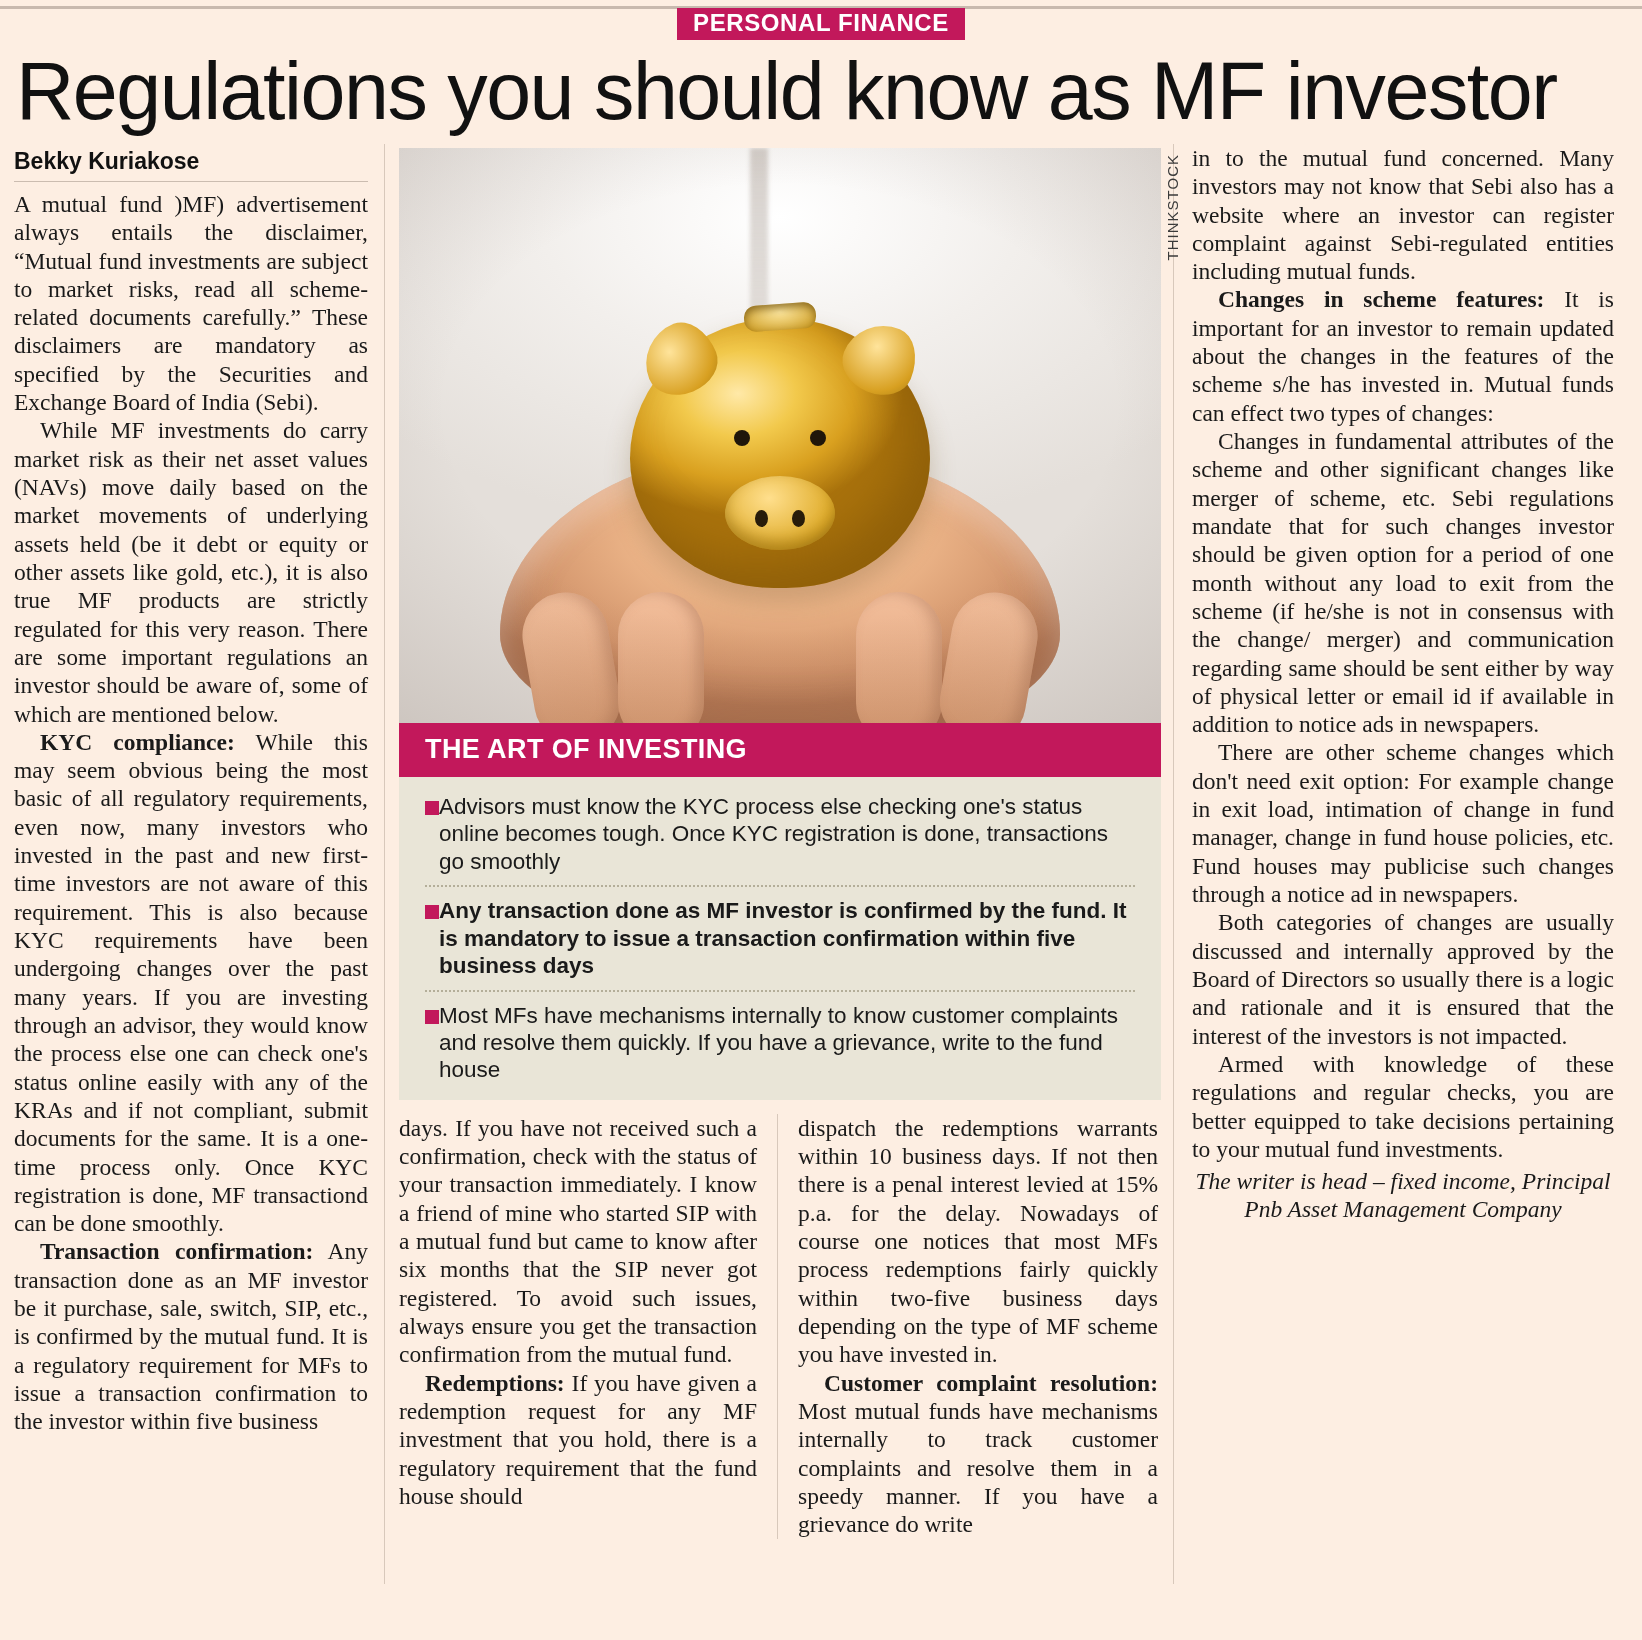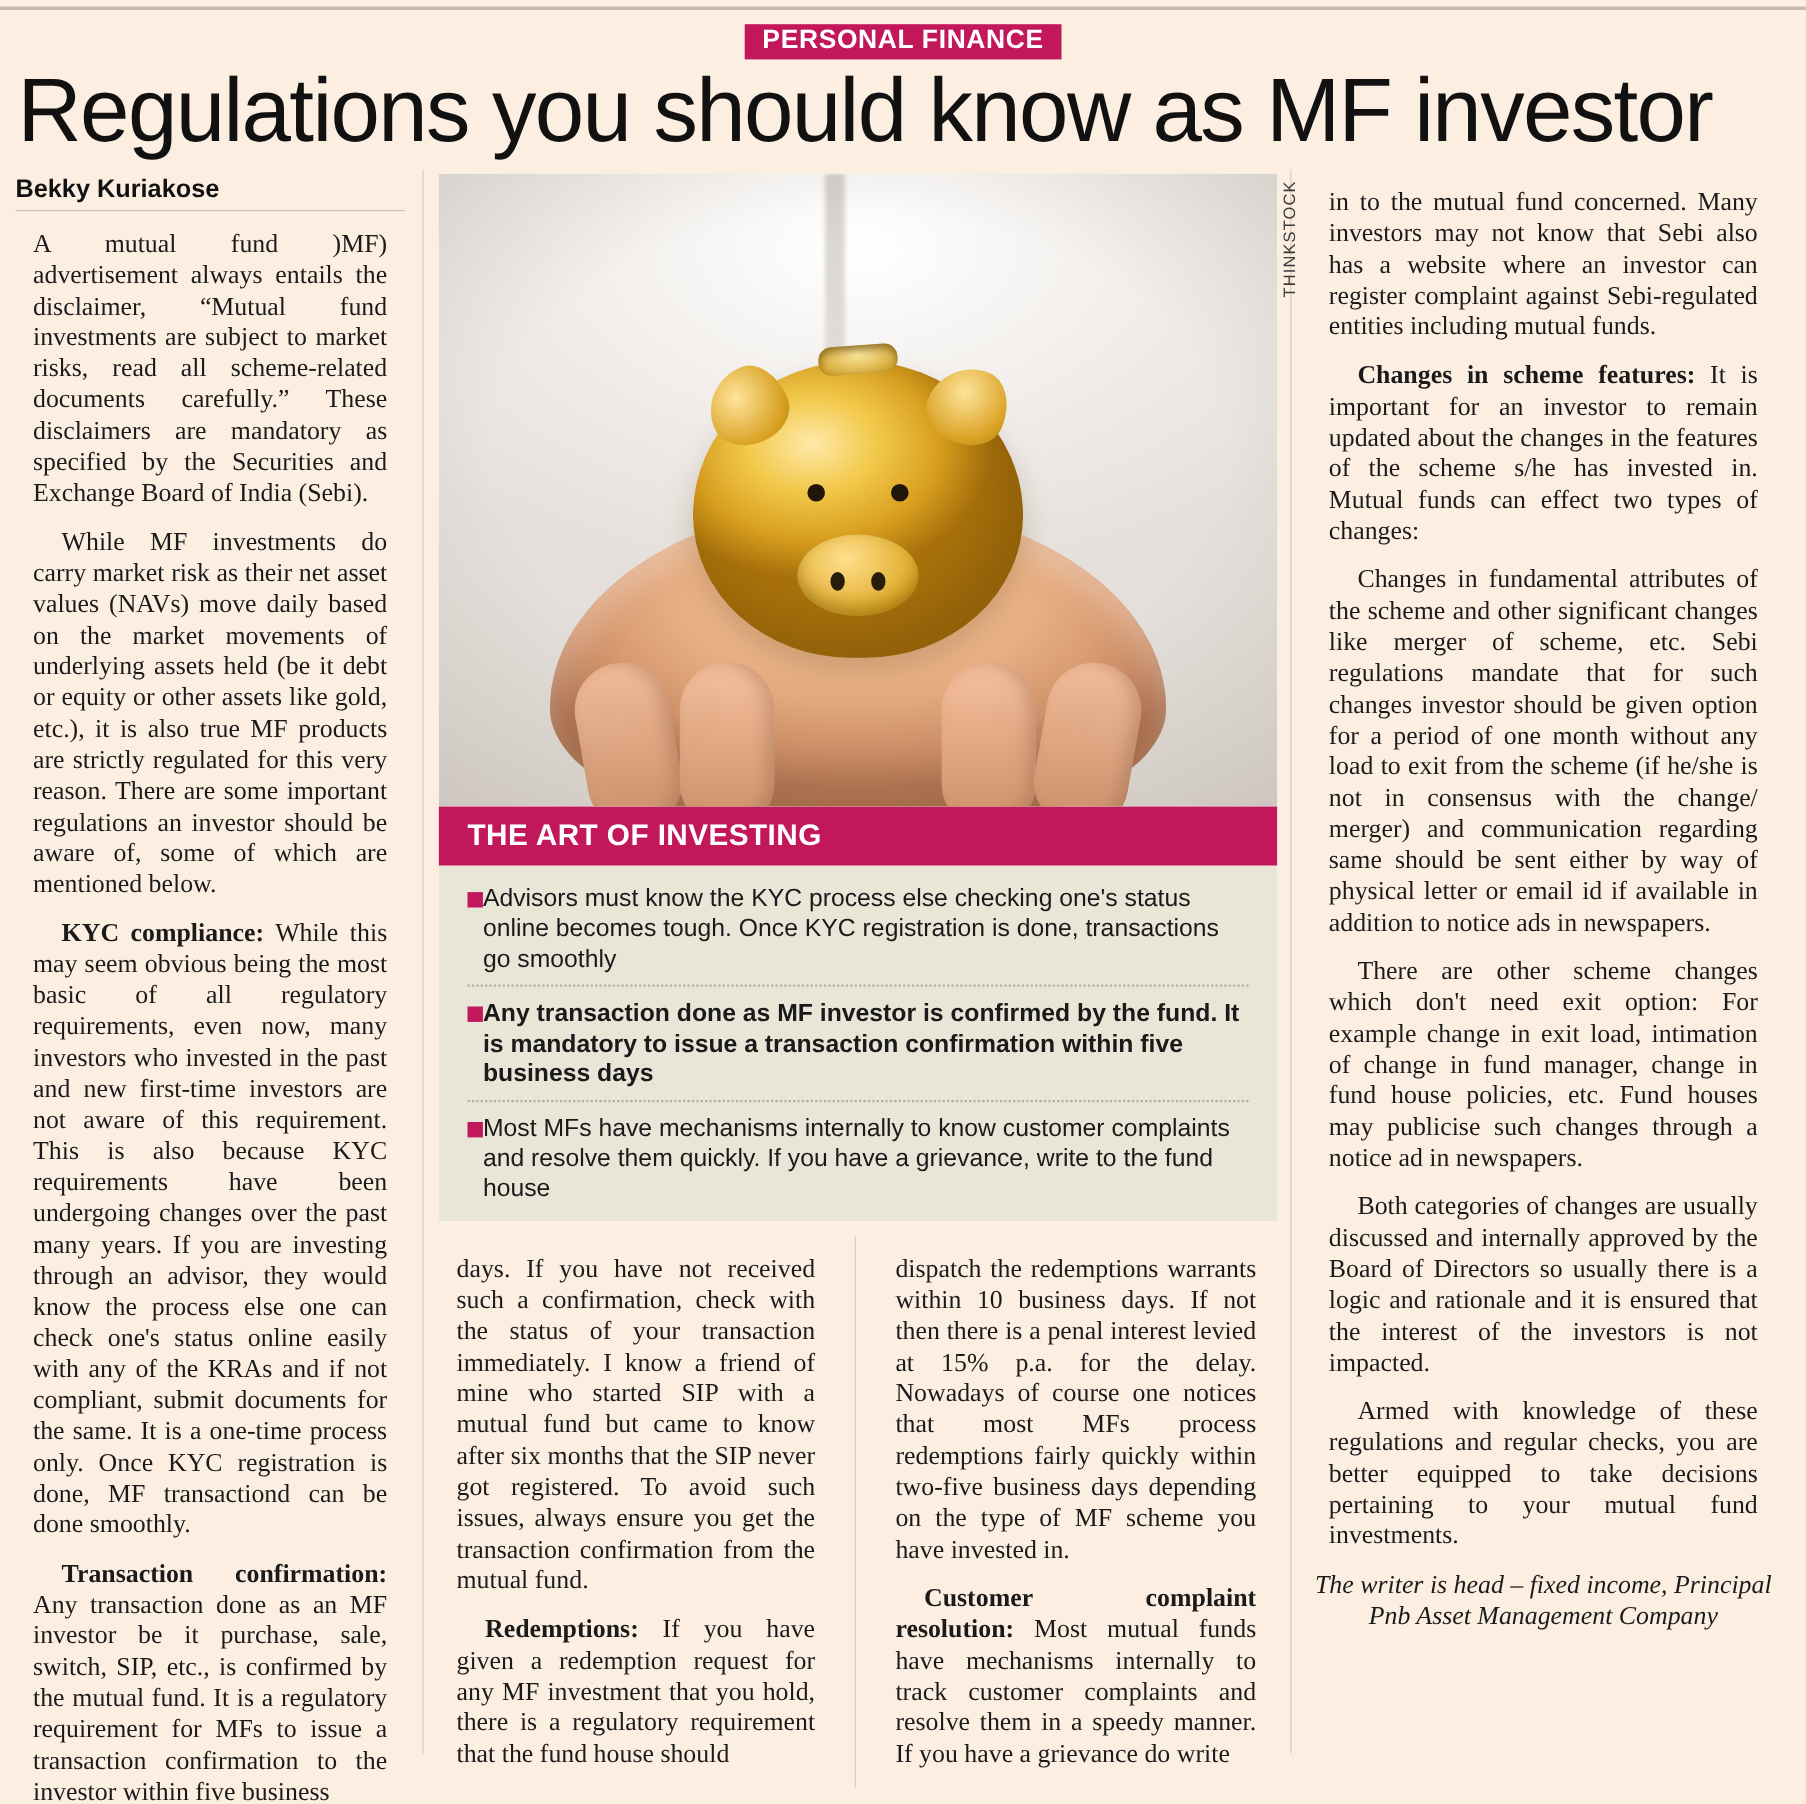--- a/index.html
+++ b/index.html
@@ -30,22 +30,22 @@
     height: 3px;
     background: #c8b9ae;
   }
 
   
   .kicker-wrap {
     position: relative;
     height: 40px;
     display: flex;
     justify-content: center;
-    align-items: flex-end;
-    padding-top: 14px;
+    align-items: center;
+    padding-top: 4px;
   }
   .kicker {
     background: #c2185b;
     color: #ffffff;
     font-family: "Liberation Sans", sans-serif;
     font-weight: bold;
     font-size: 24px;
     letter-spacing: 0.6px;
     padding: 3px 16px 5px 16px;
     line-height: 1;
@@ -103,21 +103,21 @@
     color: #111;
   }
   .byline-rule {
     border-bottom: 1px solid #cbbcb0;
     margin-bottom: 8px;
   }
 
   p.text {
     font-size: 23.5px;
     line-height: 1.205;
-    margin: 16px;
+    margin: 0;
     text-align: justify;
     text-justify: inter-word;
     hyphens: manual;
     font-family: Liberation Serif, serif;
   }
   p.text + p.text { text-indent: 26px; }
   .lead-in {
     font-weight: bold;
   }
 

